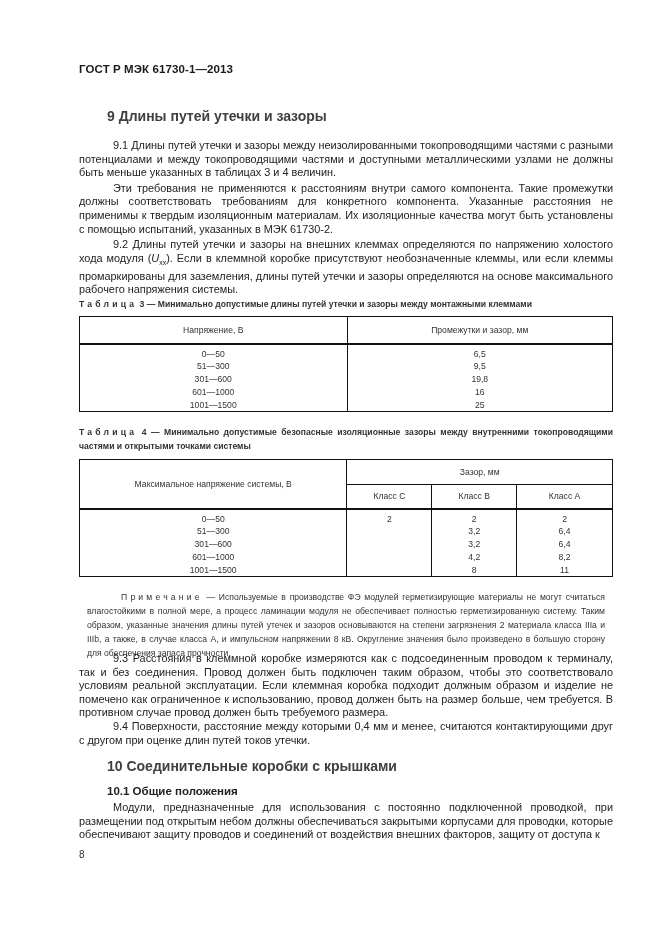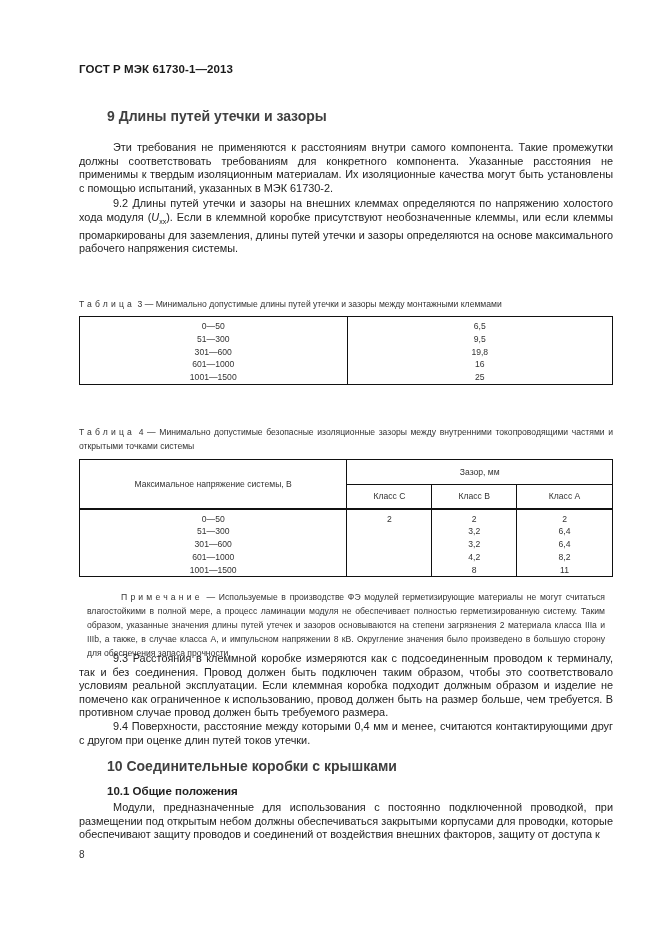--- a/index.html
+++ b/index.html
@@ -4,54 +4,59 @@
 <style>
   html, body { margin:0; padding:0; background:#ffffff; }
   body { width:661px; height:936px; position:relative; overflow:hidden;
          font-family:"Liberation Sans", sans-serif; color:#1a1a1a; }
   .abs { position:absolute; }
   .doc-id { left:79px; top:63px; font-size:11.5px; font-weight:bold; letter-spacing:0.1px; }
   .h1 { font-size:14px; font-weight:bold; color:#404040; }
   .h2 { font-size:11.5px; font-weight:bold; color:#222; }
   .para { left:79px; width:534px; font-size:10.9px; line-height:13.6px; text-align:justify; color:#222; }
   .para p { margin:0; text-indent:34px; }
-  .caption { left:79px; width:534px; font-size:8.6px; line-height:14px; color:#333; text-align:justify; }
+  .caption { left:79px; width:534px; font-size:8.6px; line-height:14px; color:#333; text-align:justify;font-weight:bold; }
   .spaced { letter-spacing:3.2px; }
   table.t { position:absolute; border-collapse:collapse; font-size:8.6px; color:#333; }
   table.t td { border:1px solid #111; padding:0; text-align:center; vertical-align:middle; }
   table.t tr.hdr-bottom td { border-bottom:2px solid #111; }
   .cellstack div { line-height:12.8px; }
   .note { left:79px; width:534px; font-size:8.6px; line-height:14px; color:#333; text-align:justify; }
   .note p { margin:8px; text-indent:34px; }
   .pagenum { left:79px; top:849px; font-size:10px; color:#333; }
   sub { font-size:7px; }
 </style>
 </head>
 <body>
 
 <div class="abs doc-id">ГОСТ Р МЭК 61730-1—2013</div>
 
 <div class="abs h1" style="left:107px; top:108px;">9  Длины путей утечки и зазоры</div>
 
 <div class="abs para" style="top:139px;">
+  <p>9.1  Длины путей утечки и зазоры между неизолированными токопроводящими частями с разными потенциалами и между токопроводящими частями и доступными металлическими узлами не должны быть меньше указанных в таблицах 3 и 4 величин.</p>
   <p style="margin-top:2px;">Эти требования не применяются к расстояниям внутри самого компонента. Такие промежутки должны соответствовать требованиям для конкретного компонента. Указанные расстояния не применимы к твердым изоляционным материалам. Их изоляционные качества могут быть установлены с помощью испытаний, указанных в МЭК 61730-2.</p>
   <p style="margin-top:2px;"><span>9.2  Длины путей утечки и зазоры на внешних клеммах определяются по напряжению холостого хода модуля (</span><i>U</i><sub>xx</sub><span>). Если в клеммной коробке присутствуют необозначенные клеммы, или если клеммы промаркированы для заземления, длины путей утечки и зазоры определяются на основе максимального рабочего напряжения системы.</span></p>
 </div>
 
 <div class="abs caption" style="top:297px;">
   <span class="spaced">Таблица</span>
   <span>3 — Минимально допустимые длины путей утечки и зазоры между монтажными клеммами</span>
 </div>
 
 <table class="t" style="left:79px; top:316px; width:534px;">
   <colgroup>
       <col style="width:268px">
       <col style="width:266px">
     </colgroup>
   <tbody>
+      <tr class="hdr-bottom" style="height:27px;">
+    <td>Напряжение, В</td>
+    <td>Промежутки и зазор, мм</td>
+  </tr>
   <tr style="height:66px;">
     <td class="cellstack" style="vertical-align:top; padding-top:3px;">
       <div>0—50</div>
       <div>51—300</div>
       <div>301—600</div>
       <div>601—1000</div>
       <div>1001—1500</div>
     </td>
     <td class="cellstack" style="vertical-align:top; padding-top:3px;">
       <div>6,5</div>

